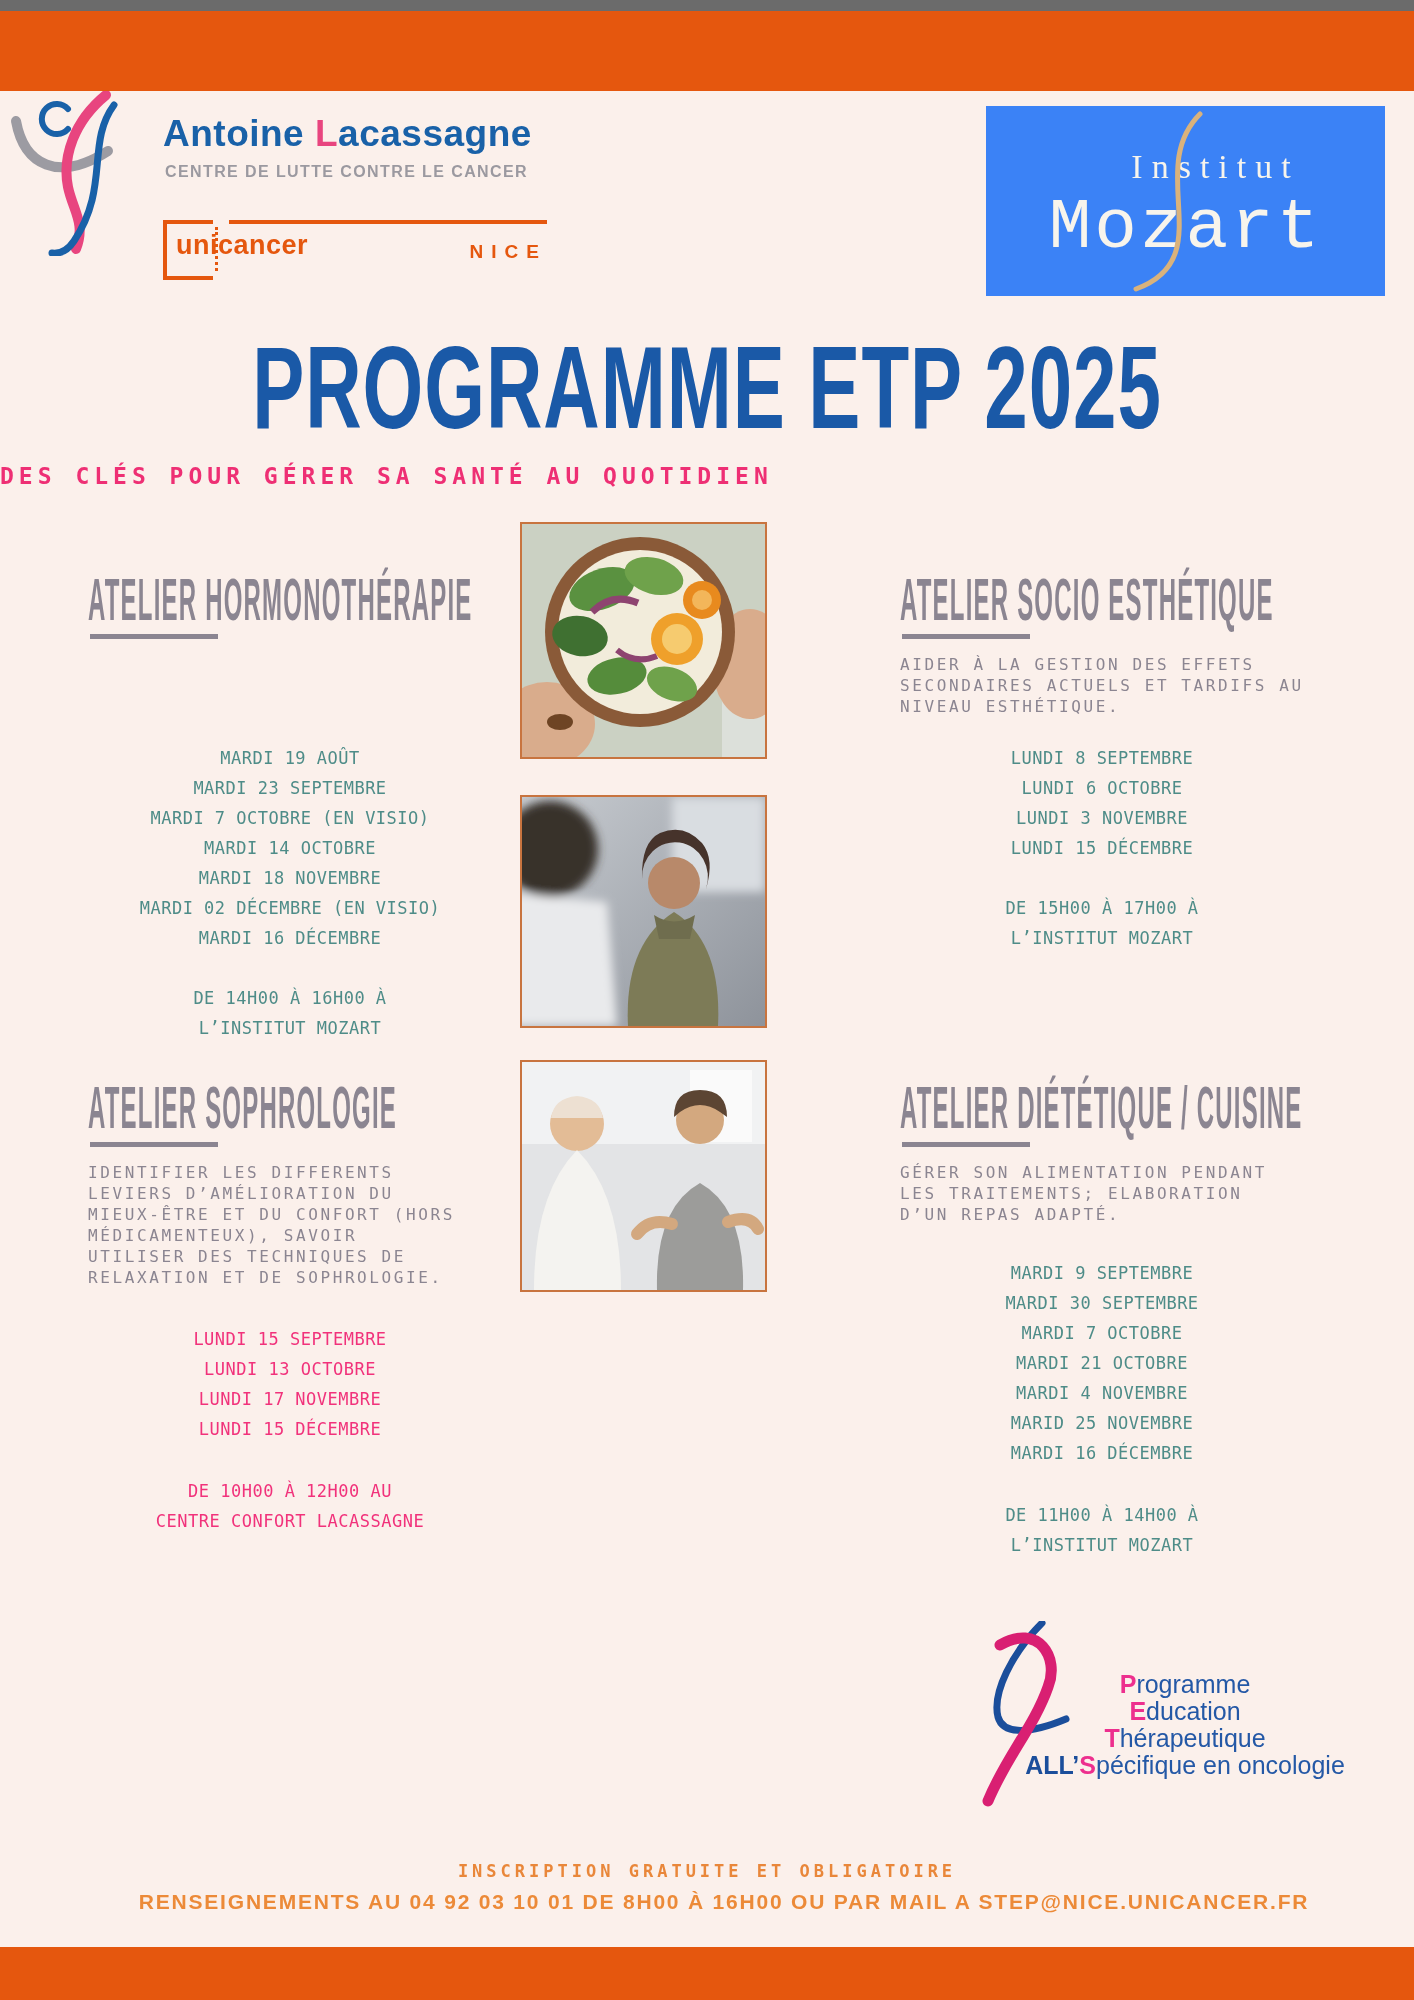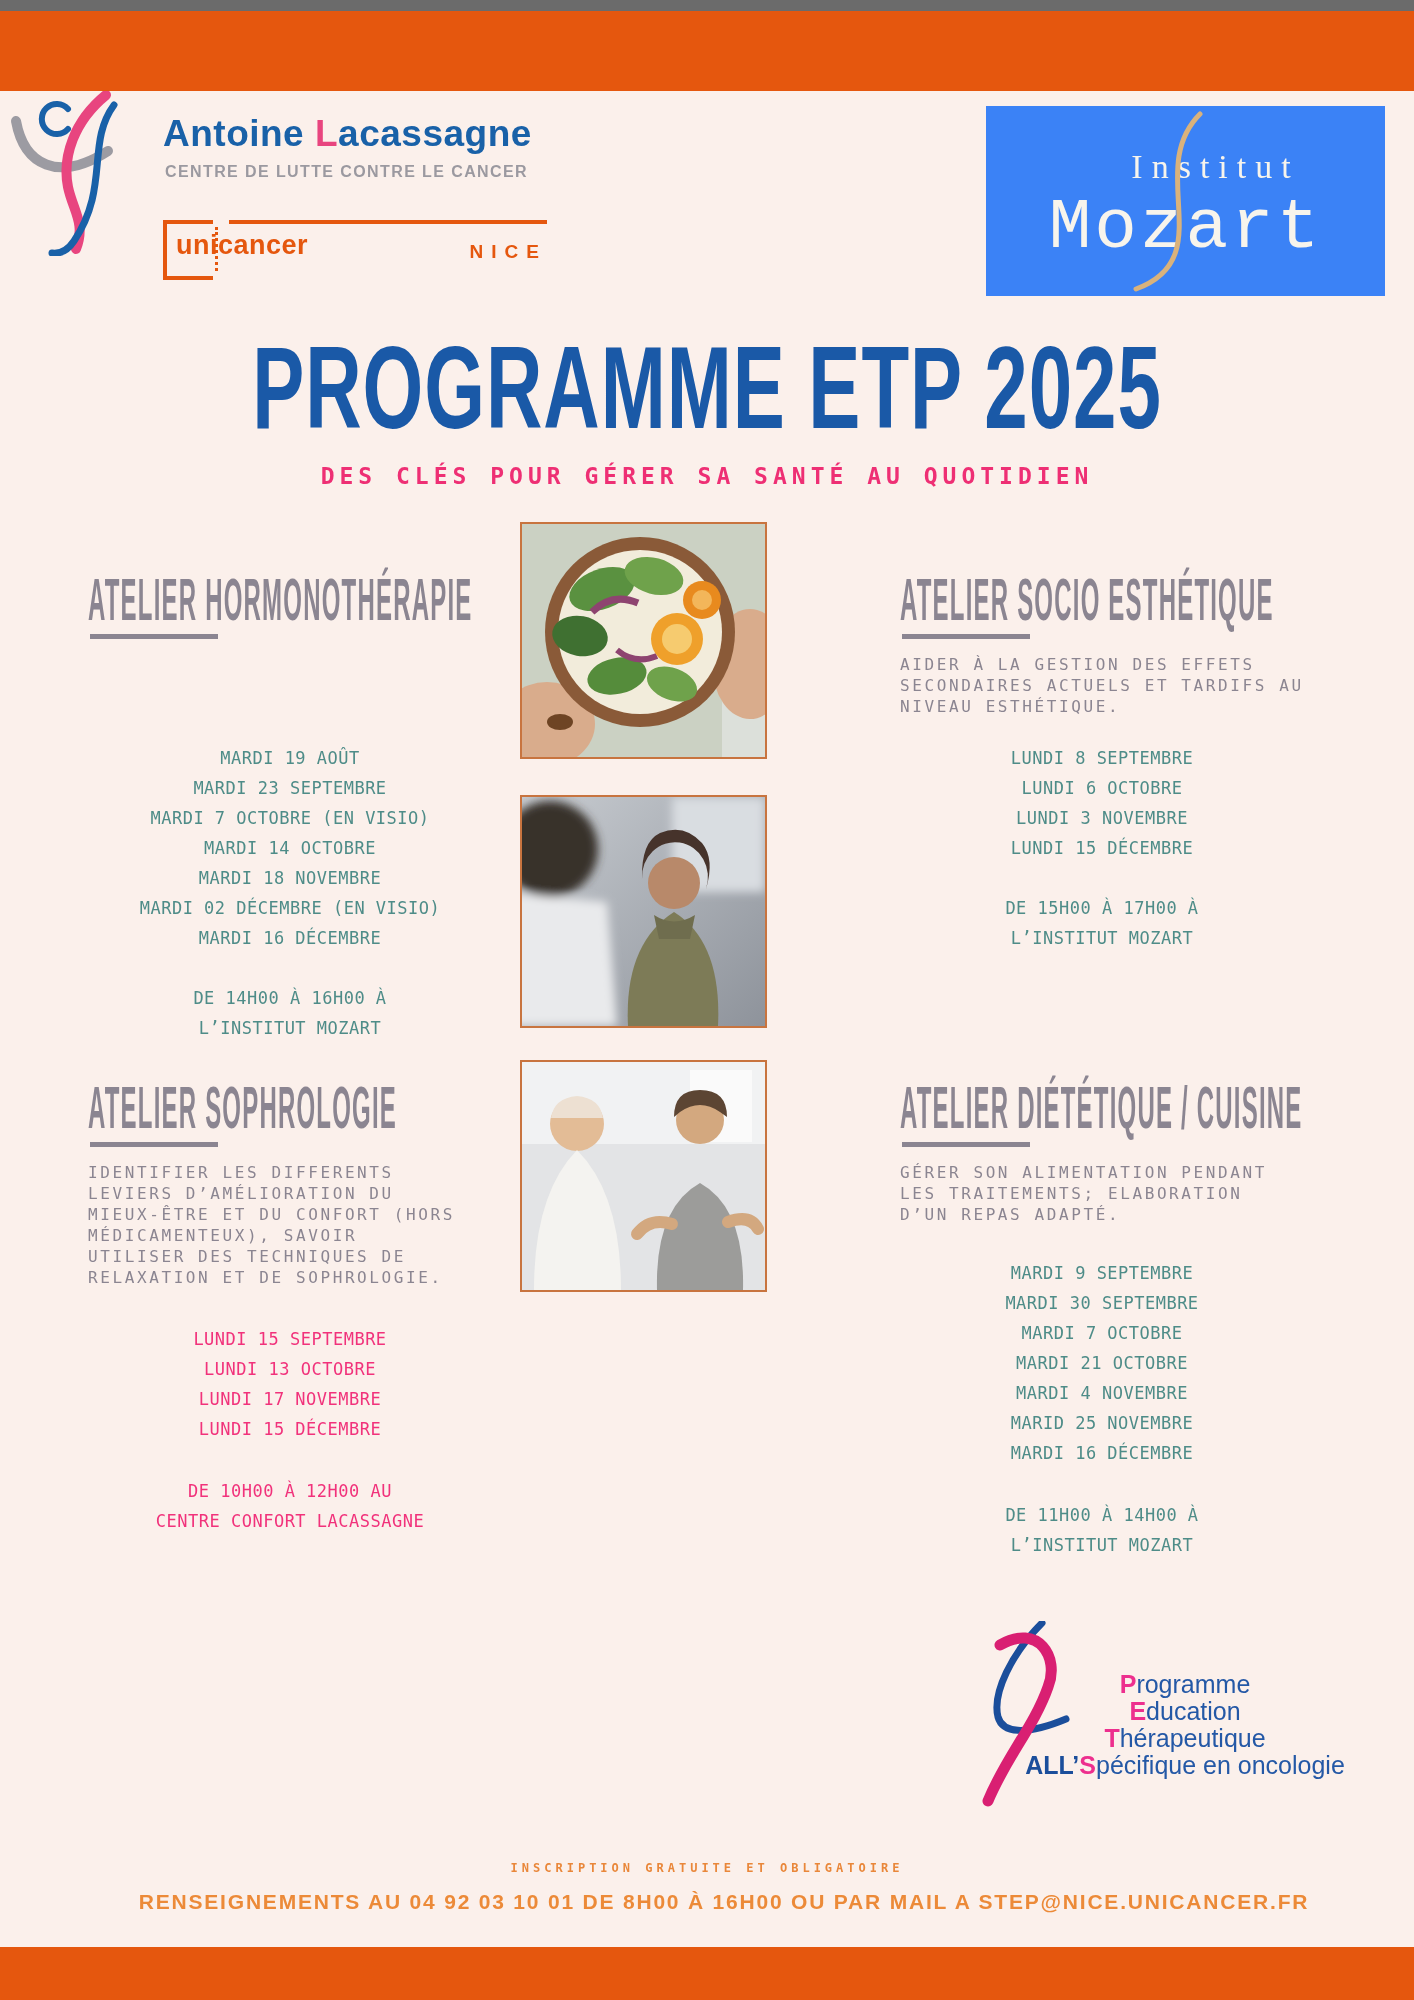--- a/index.html
+++ b/index.html
@@ -27,21 +27,21 @@
   .mozart-line1{position:absolute;left:60px;right:0;top:42px;text-align:center;color:#F7F4EC;
                 font-family:"Liberation Serif",serif;font-size:34px;letter-spacing:9px;}
   .mozart-line2{position:absolute;left:0;right:0;top:82px;text-align:center;color:#F7F4EC;
                 font-family:Liberation Mono, monospace;font-size:71px;letter-spacing:3px;}
   .mozart-swash{position:absolute;left:0;top:0;width:399px;height:190px;pointer-events:none;}
 
   
   .main-title{position:absolute;left:0;right:0;top:318px;text-align:center;line-height:1;
               font-size:84px;font-weight:bold;color:#1A59A7;letter-spacing:1px;
               transform:scale(0.93,1.4);transform-origin:center top;}
-  .subtitle{position:absolute;left:0;right:0;top:452px;text-align:center;color:#EE2F74;
+  .subtitle{position:absolute;left:0;right:0;top:452px;text-align:left;color:#EE2F74;
             font-family:"DejaVu Sans Mono",monospace;font-weight:bold;font-size:23px;letter-spacing:5px;}
 
   
   .ws-title{position:absolute;font-size:40px;line-height:40px;font-weight:bold;color:#8B8591;
             letter-spacing:2px;white-space:nowrap;transform:scale(0.6,1.5);transform-origin:left top;}
   .ws-divider{position:absolute;width:128px;height:5px;background:#8B8591;}
   .ws-desc{position:absolute;font-family:"DejaVu Sans Mono",monospace;font-size:16px;
            letter-spacing:2.6px;line-height:21px;color:#8B8591;white-space:pre-line;}
   .ws-dates,.ws-sched{position:absolute;font-family:"DejaVu Sans Mono",monospace;font-size:17px;
            letter-spacing:0.5px;line-height:30px;text-align:center;}
@@ -63,21 +63,21 @@
 
   
   .pet-ribbon{position:absolute;left:952px;top:1610px;width:128px;height:190px;}
   .pet-text{position:absolute;left:1015px;top:1660px;width:340px;text-align:center;
             font-size:25px;line-height:27px;color:#2458A6;}
   .pet-pre{font-weight:bold;color:#1B4E9B;}
   .pet-initial{font-weight:bold;color:#ED2F8E;}
 
   
   .footer-line1{position:absolute;left:0;right:0;top:1850px;text-align:center;color:#E9873A;
-                font-family:"DejaVu Sans Mono",monospace;font-weight:bold;font-size:12px;letter-spacing:4px;}
+                font-family:"DejaVu Sans Mono",monospace;font-weight:bold;font-size:17px;letter-spacing:4px;}
   .footer-line2{position:absolute;left:0;right:0;top:1879px;text-align:center;color:#EC8A38;
                 font-size:21px;font-weight:bold;letter-spacing:1.8px;padding-left:34px;}
 </style>
 </head>
 <body>
 
 <div class="canvas">
 
   <div class="band band-top"></div>
 

